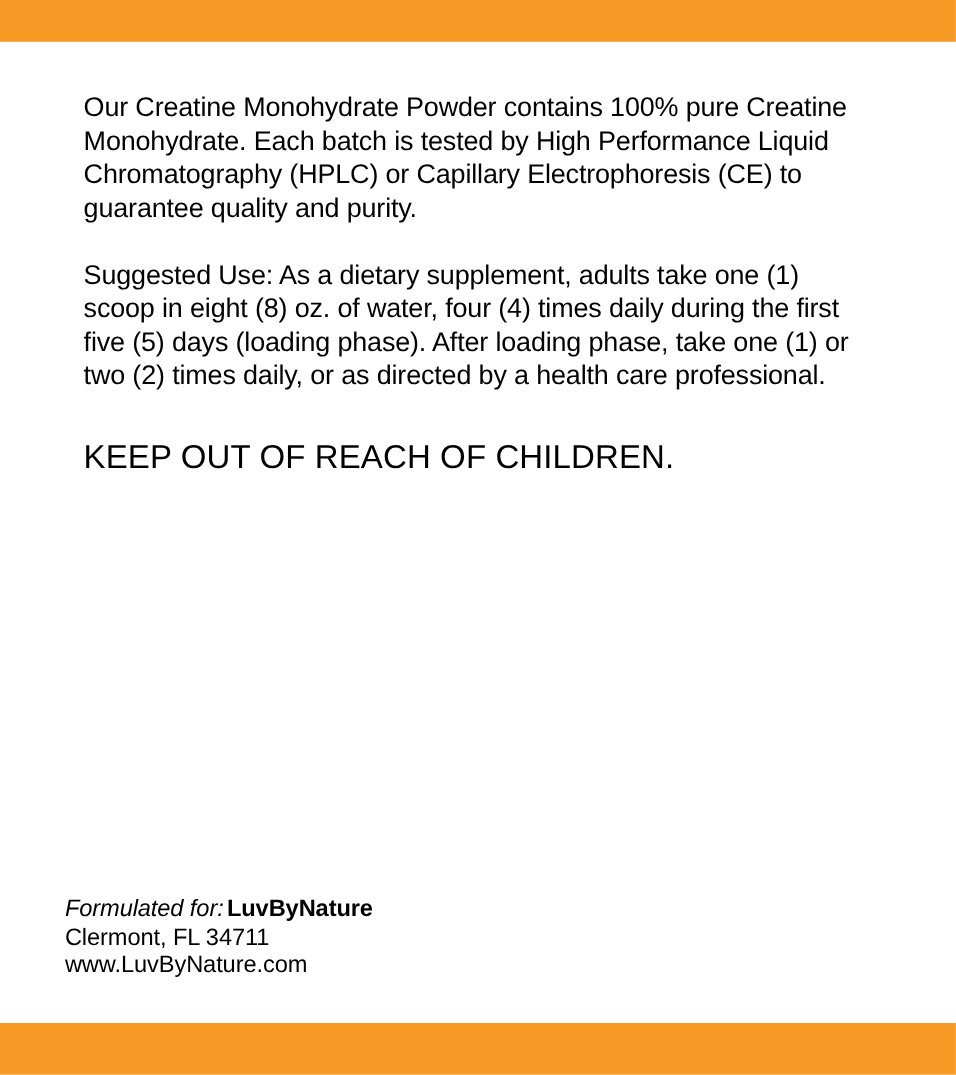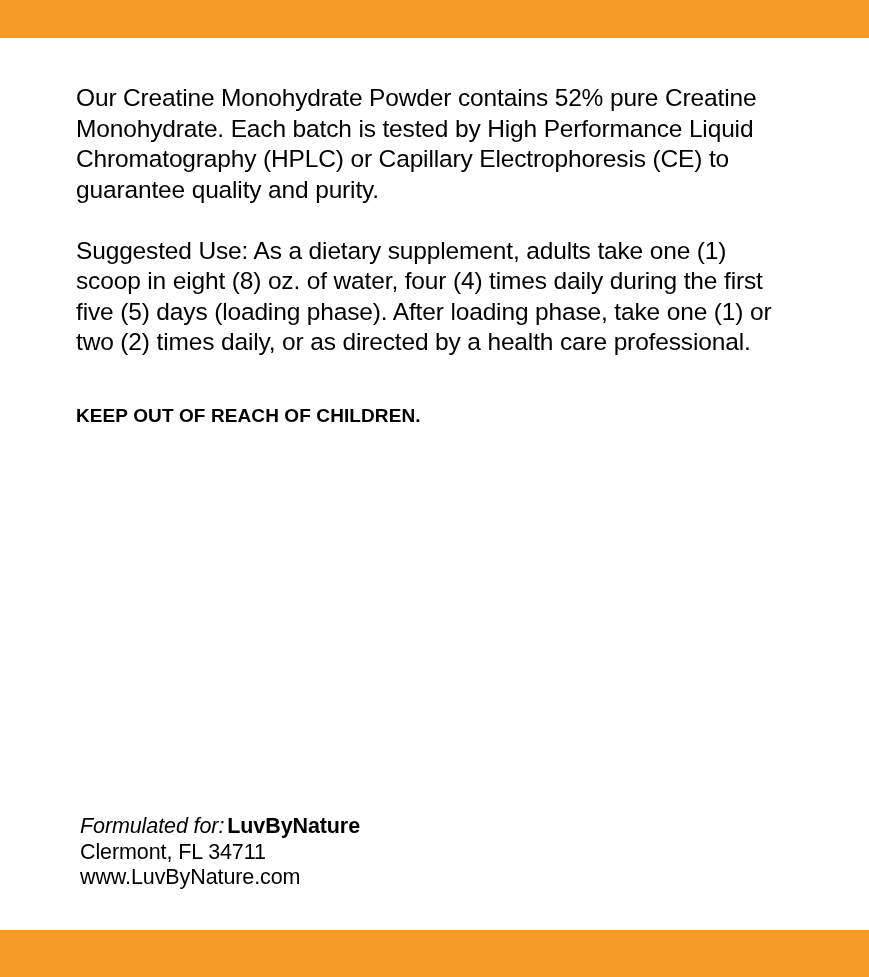--- a/index.html
+++ b/index.html
@@ -66,29 +66,29 @@
     font-size: 23.5px;
     line-height: 29px;
     font-weight: bold;
     letter-spacing: -0.25px;
     margin: 0;
   }
 
   .keep-out {
     margin: 0;
     padding-top: 44px;
-    font-size: 19px;
-    font-weight: bold;
+    font-size: 30px;
+    font-weight: normal;
     letter-spacing: 0.1px;
     line-height: 28px;
   }
 
   .footer-block {
     position: absolute;
-    left: 80px;
+    left: 59px;
     top: 776px;
   }
 
   .footer-line {
     font-size: 21.5px;
     line-height: 25.5px;
     letter-spacing: -0.1px;
     white-space: nowrap;
   }
 
@@ -102,21 +102,21 @@
 </style>
 </head>
 <body>
 
 <div class="label-panel">
 
   <div class="bar bar-top"></div>
 
   <div class="content">
 
-    <p class="body-copy para-1">Our Creatine Monohydrate Powder contains 52% pure Creatine Monohydrate. Each batch is tested by High Performance Liquid Chromatography (HPLC) or Capillary Electrophoresis (CE) to guarantee quality and purity.</p>
+    <p class="body-copy para-1">Our Creatine Monohydrate Powder contains 100% pure Creatine Monohydrate. Each batch is tested by High Performance Liquid Chromatography (HPLC) or Capillary Electrophoresis (CE) to guarantee quality and purity.</p>
 
     <p class="body-copy para-2">Suggested Use: As a dietary supplement, adults take one (1) scoop in eight (8) oz. of water, four (4) times daily during the first five (5) days (loading phase). After loading phase, take one (1) or two (2) times daily, or as directed by a health care professional.</p>
 
 
 
     <p class="keep-out">KEEP OUT OF REACH OF CHILDREN.</p>
 
     <div class="footer-block">
       <div class="footer-line">
         <span class="formulated-label">Formulated for:</span><span class="brand-name">LuvByNature</span>

